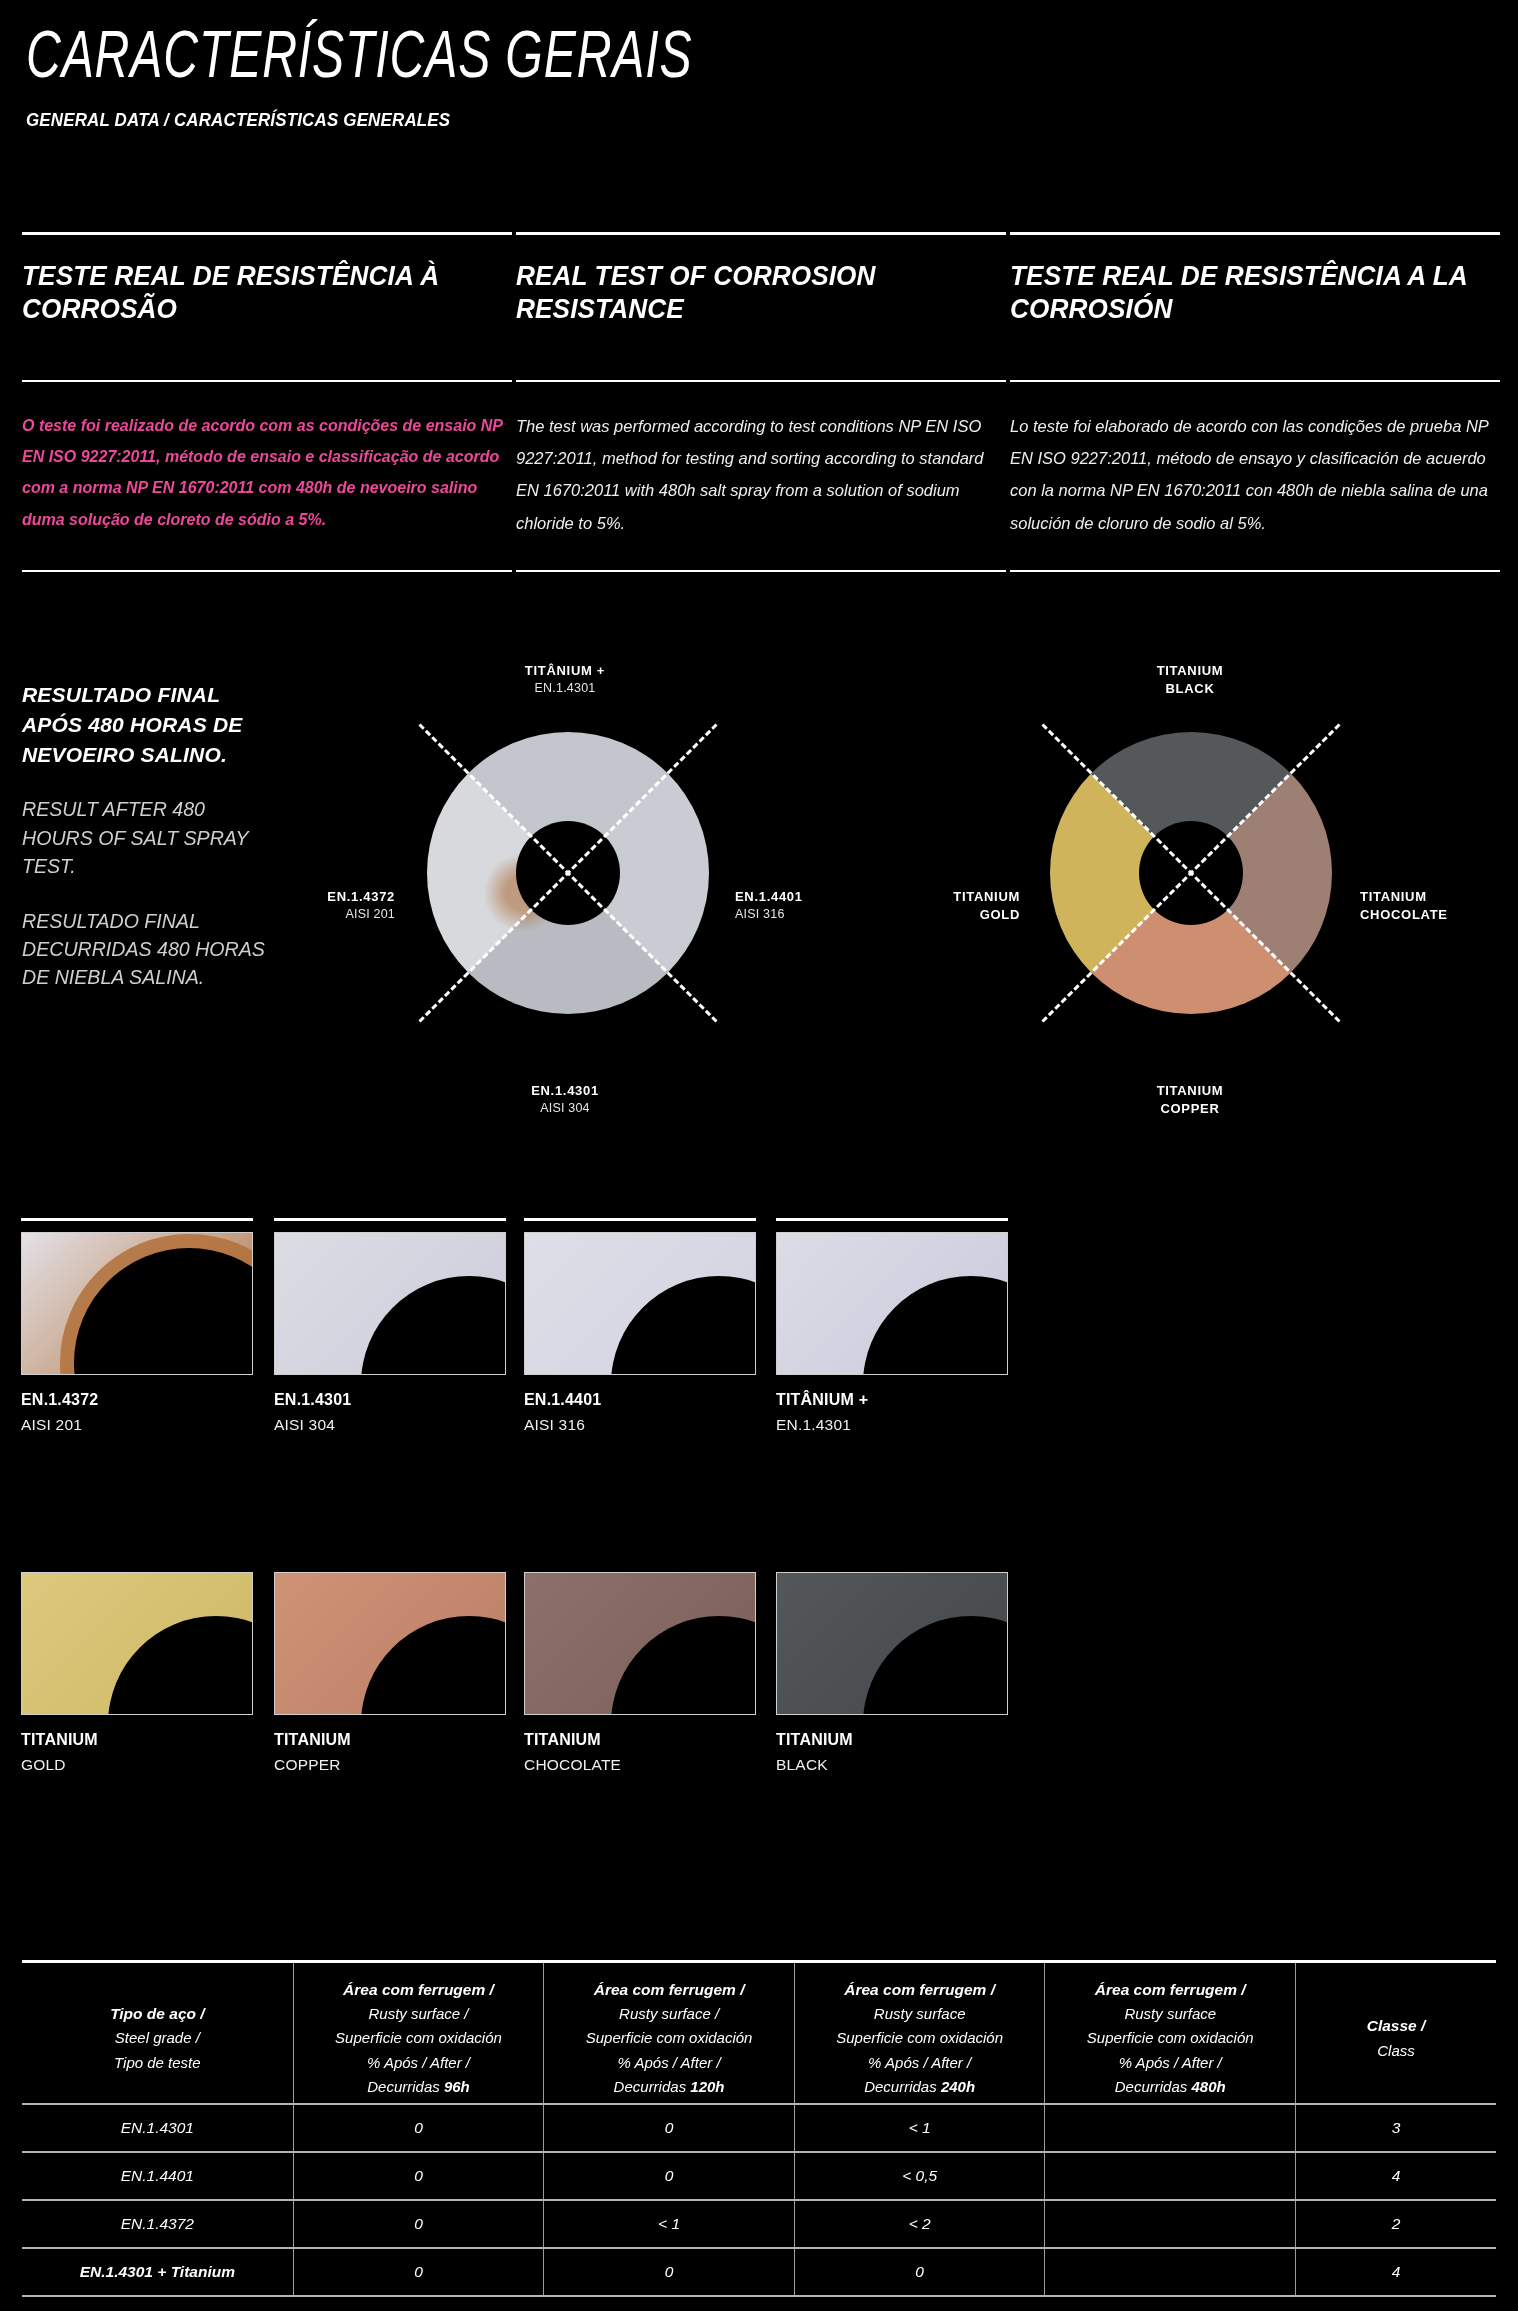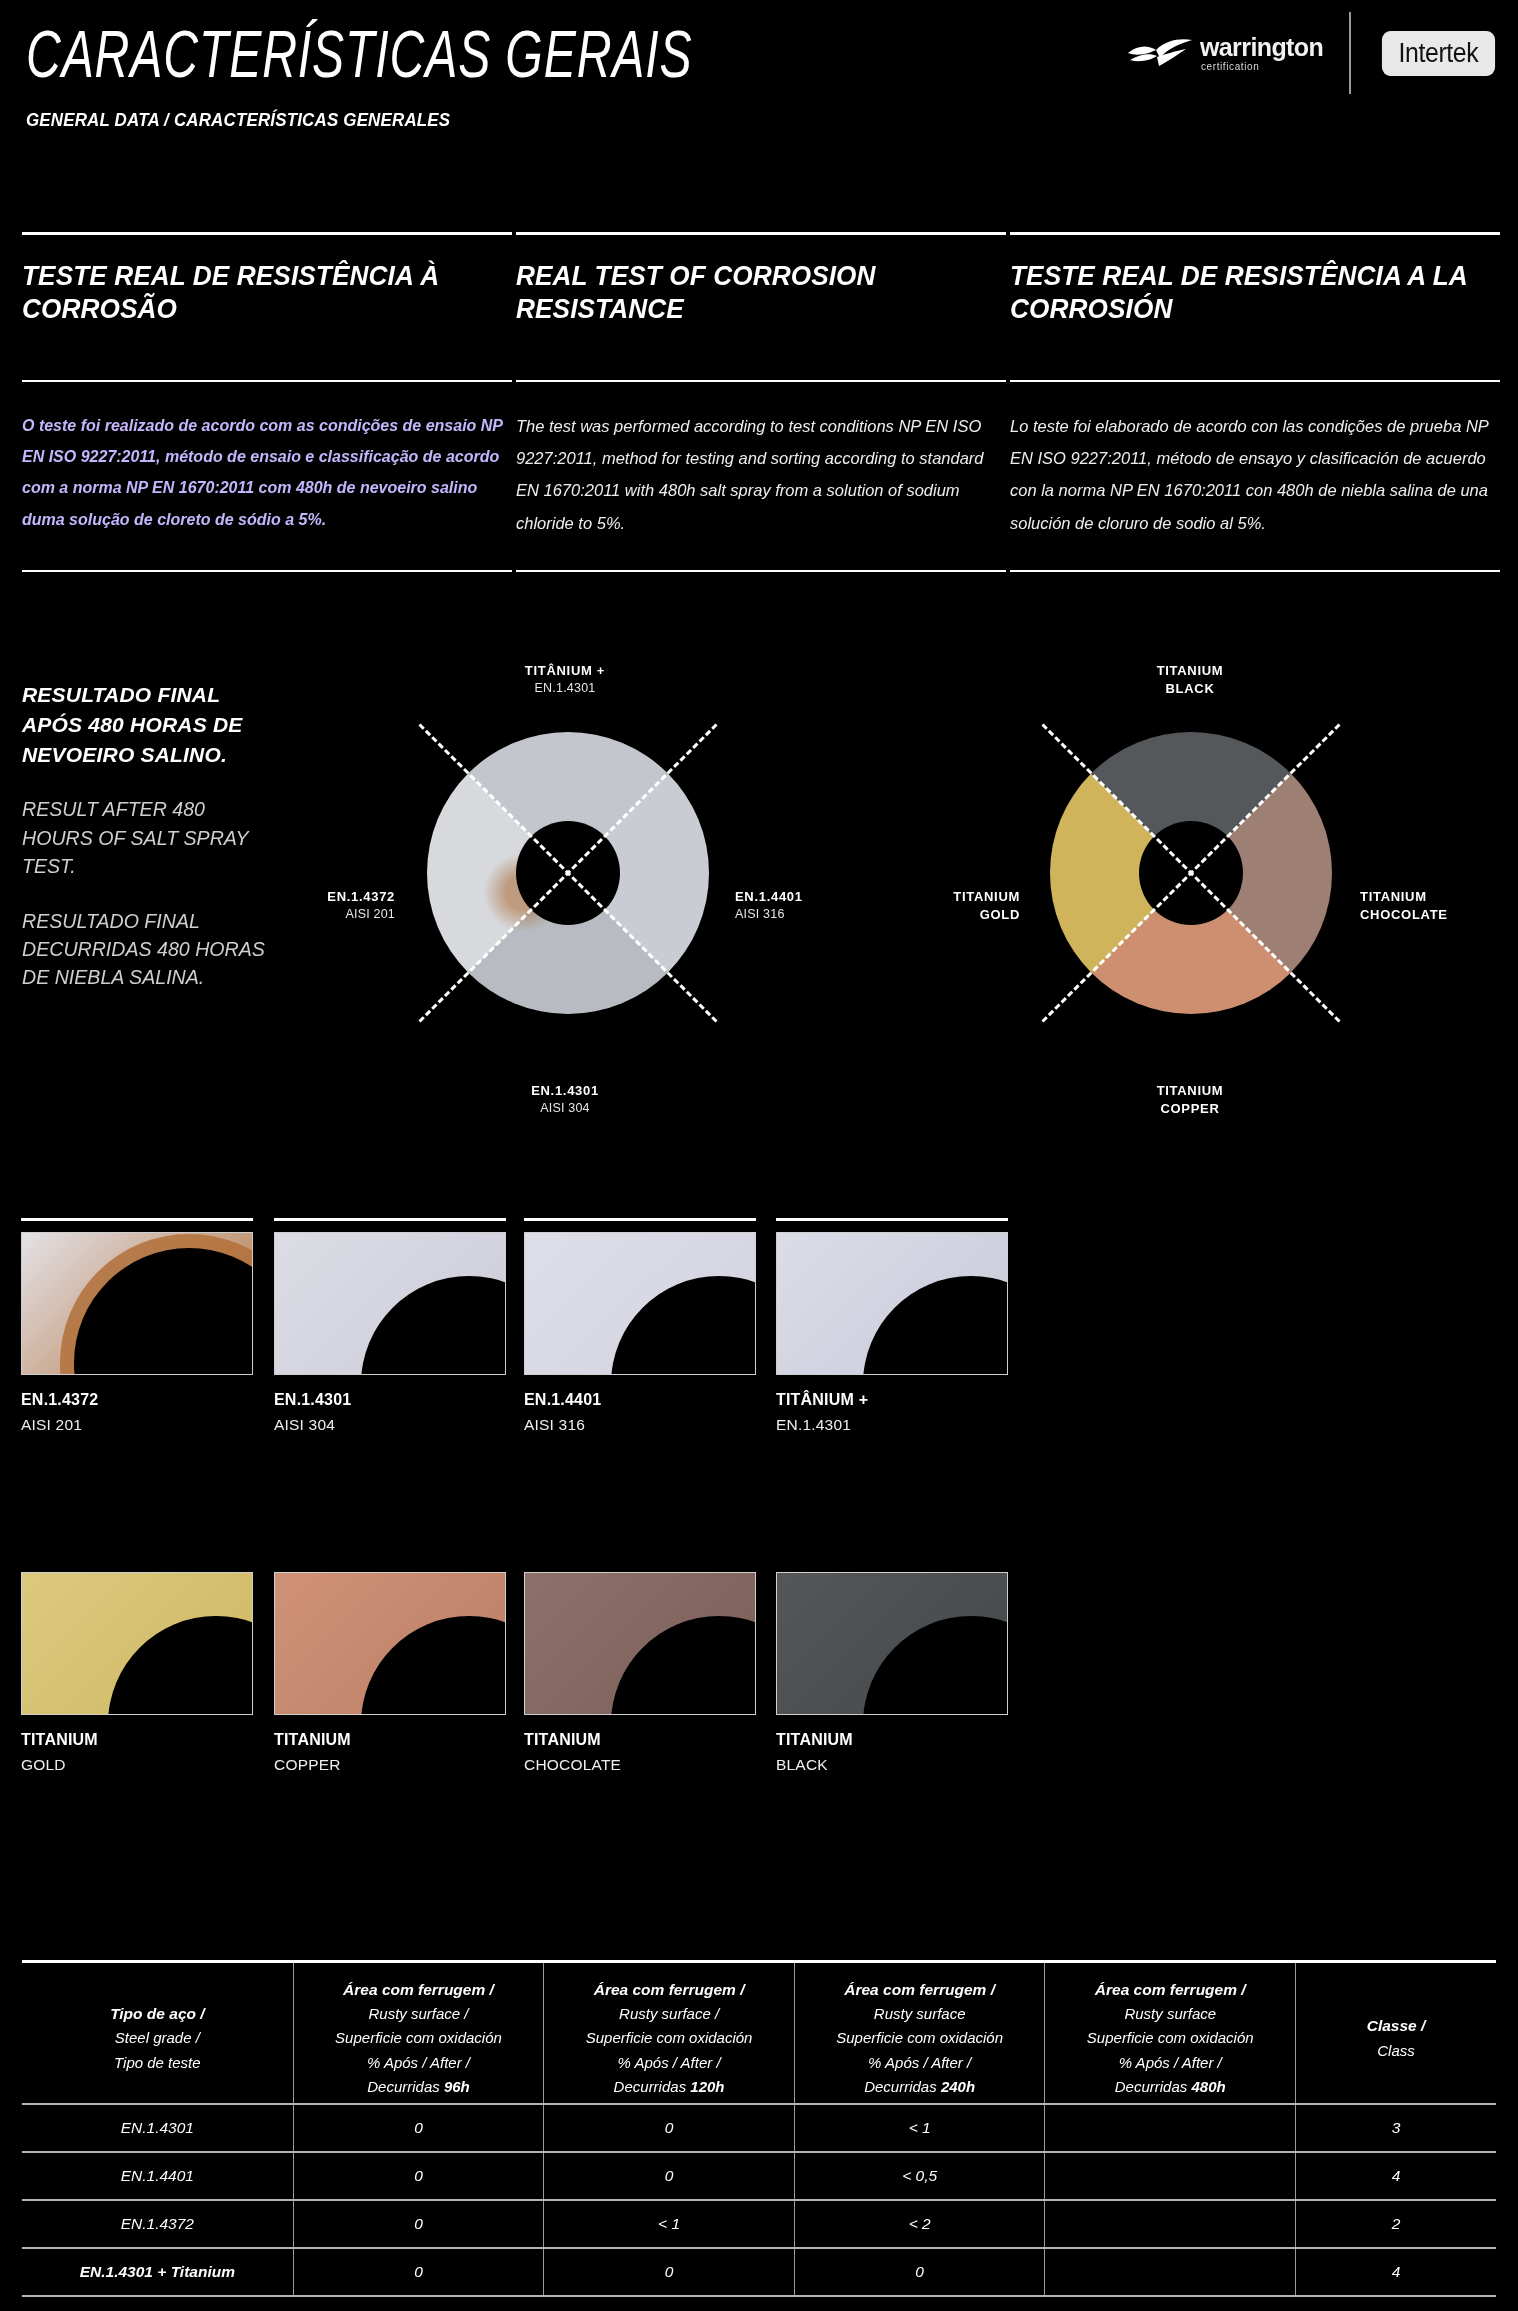--- a/index.html
+++ b/index.html
@@ -50,21 +50,21 @@
   .col-h {
     font-size: 27px; font-style: italic; font-weight: bold;
     line-height: 1.22; margin-top: 25px; letter-spacing: 0.1px;
     transform: scaleX(0.97); transform-origin: left top;
   }
   .rule-mid { height: 2px; background: #fff; width: 100%; position: absolute; left: 0; }
   .col-p {
     font-size: 16.5px; font-style: italic; line-height: 1.95;
     color: #eee; position: absolute; left: 0; width: 100%;
   }
-  .col.c1 .col-p { font-weight: bold; font-size: 16px; color: #c4b5fd; }
+  .col.c1 .col-p { font-weight: bold; font-size: 16px; color: #ec4899; }
   .rule-bot { height: 2px; background: #fff; width: 100%; position: absolute; left: 0; }
 
   
   .res-left { position: absolute; left: 22px; top: 680px; width: 260px; }
   .res-h {
     font-size: 21px; font-weight: bold; font-style: italic;
     line-height: 1.42; letter-spacing: 0.2px;
   }
   .res-p {
     font-size: 20px; font-style: italic; font-weight: 300;
@@ -121,36 +121,20 @@
 </style>
 </head>
 <body>
 
 <div class="page">
 
   <div class="header">
     <div class="hdr-title">CARACTERÍSTICAS GERAIS</div>
     <div class="hdr-sub">GENERAL DATA / CARACTERÍSTICAS GENERALES</div>
 
-    <div class="logos">
-      <div class="warr">
-        <svg class="warr-mark" viewBox="0 0 68 34">
-          <path d="M2 17 C12 9, 22 9, 30 14 C24 17, 12 21, 2 17 Z" fill="#ffffff"></path>
-          <path d="M4 24 C14 18, 24 17, 31 20 C25 24, 14 27, 4 24 Z" fill="#ffffff"></path>
-          <path d="M30 14 C40 4, 54 2, 66 4 C54 8, 42 12, 34 22 Z" fill="#ffffff"></path>
-          <path d="M31 21 C39 18, 50 15, 60 13 C50 20, 40 26, 33 30 Z" fill="#ffffff"></path>
-        </svg>
-        <div class="warr-txt">
-          <span class="warr-name">warrington</span>
-          <span class="warr-cert">certification</span>
-        </div>
-      </div>
-      <div class="logo-div"></div>
-      <div class="intertek">Intertek</div>
-    </div>
   </div>
 
   <div class="cols">
 
     <div class="col c1">
       <div class="rule-top"></div>
       <div class="col-h" style="height:88px">TESTE REAL DE RESISTÊNCIA À CORROSÃO</div>
       <div class="rule-mid" style="top:148px"></div>
       <div class="col-p" style="top:178px">O teste foi realizado de acordo com as condições de ensaio  NP EN ISO 9227:2011, método de ensaio e classificação de acordo com a norma NP EN 1670:2011 com 480h de nevoeiro salino duma solução de cloreto de sódio a 5%.</div>
       <div class="rule-bot" style="top:338px"></div>

